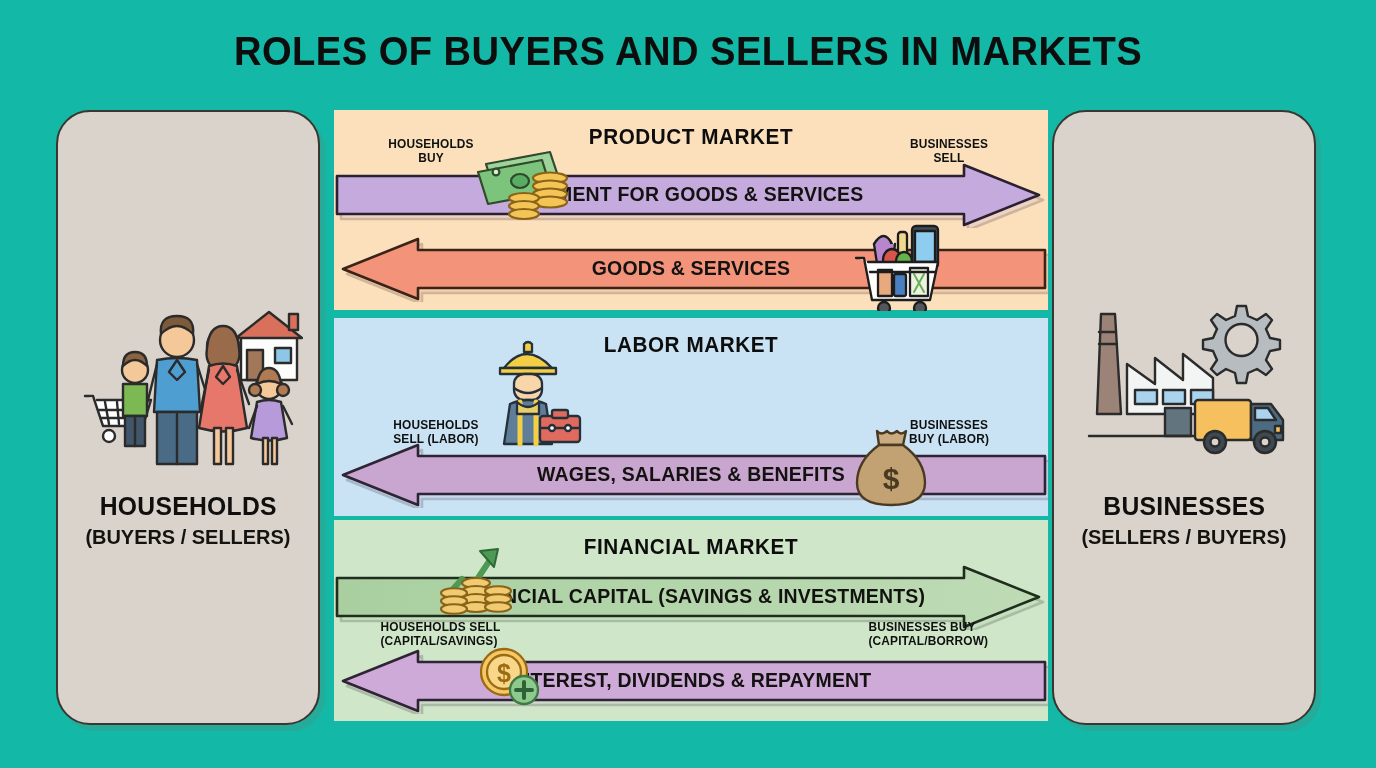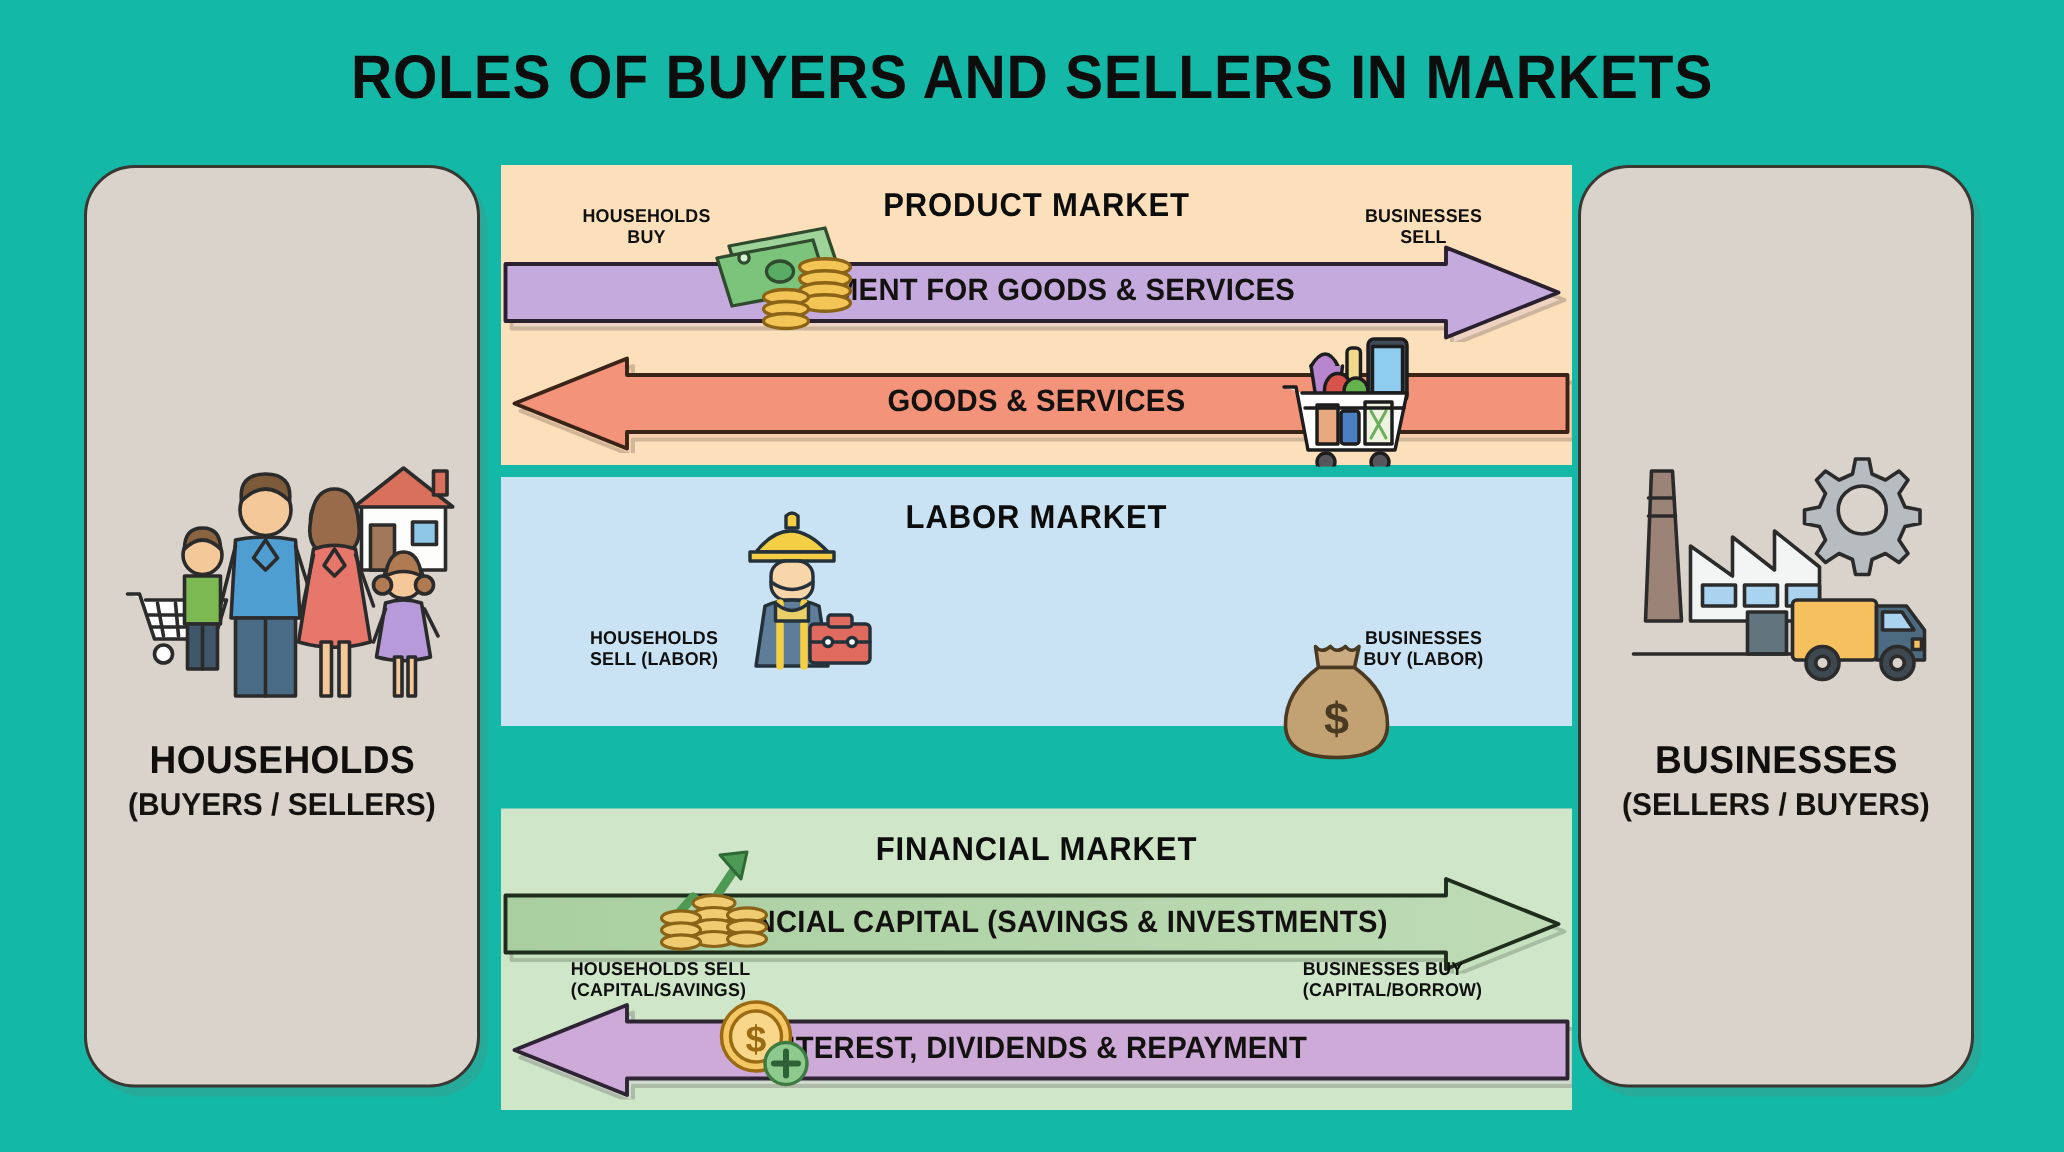--- a/index.html
+++ b/index.html
@@ -65,22 +65,22 @@
     font-family: "Liberation Sans Narrow", "Liberation Sans", sans-serif;
   }
 
   
   .band {
     position: absolute;
     left: 334px;
     width: 714px;
   }
   #band-product   { top: 110px; height: 200px; background: #fbe0bb; }
-  #band-labor     { top: 318px; height: 166px; background: #c9e3f4; }
-  #band-financial { top: 539px; height: 201px; background: #cfe6c8; }
+  #band-labor     { top: 318px; height: 198px; background: #c9e3f4; }
+  #band-financial { top: 520px; height: 201px; background: #cfe6c8; }
 
   .band-title {
     position: absolute;
     left: 0; width: 714px;
     text-align: center;
     font-size: 22px;
     font-weight: 700;
     color: #0d0d0d;
     letter-spacing: 0.6px;
     transform: scaleX(0.94);
@@ -330,20 +330,27 @@
 
     <div class="cap center" style="left:22px; top:100px; width:160px;">
       <div>HOUSEHOLDS</div>
       <div>SELL (LABOR)</div>
     </div>
     <div class="cap center" style="left:535px; top:100px; width:160px;">
       <div>BUSINESSES</div>
       <div>BUY (LABOR)</div>
     </div>
 
+    <div class="arrow-wrap" style="top:124px;">
+      <svg class="arrow-svg" viewBox="0 0 714 66" height="66">
+        <path d="M711 14 L84 14 L84 3 L9 33 L84 63 L84 52 L711 52 Z" fill="#c9a6cf" stroke="#2e2434" stroke-width="2.6" stroke-linejoin="round" transform="translate(4,5)" opacity="0.22"></path>
+        <path d="M711 14 L84 14 L84 3 L9 33 L84 63 L84 52 L711 52 Z" fill="#c9a6cf" stroke="#2e2434" stroke-width="2.6" stroke-linejoin="round"></path>
+      </svg>
+      <div class="arrow-label" style="top:20px;">WAGES, SALARIES &amp; BENEFITS</div>
+    </div>
 
     <div class="icon-art" style="left:517px; top:105px;">
       <svg width="80" height="86" viewBox="0 0 80 86">
         <g stroke="#4a3a22" stroke-width="2.4" stroke-linejoin="round">
           <path d="M26 8 q4 5 10 0 q4 5 10 0 q4 5 9 0 l-3 14 l-24 0 z" fill="#cbab82"></path>
           <path d="M28 22 q-22 16 -22 38 q0 22 34 22 q34 0 34 -22 q0 -22 -22 -38 z" fill="#c2a172"></path>
           <text x="40" y="66" font-size="30" font-weight="700" fill="#4a3a22" text-anchor="middle" stroke="none" font-family="Liberation Sans, sans-serif">$</text>
         </g>
       </svg>
     </div>

